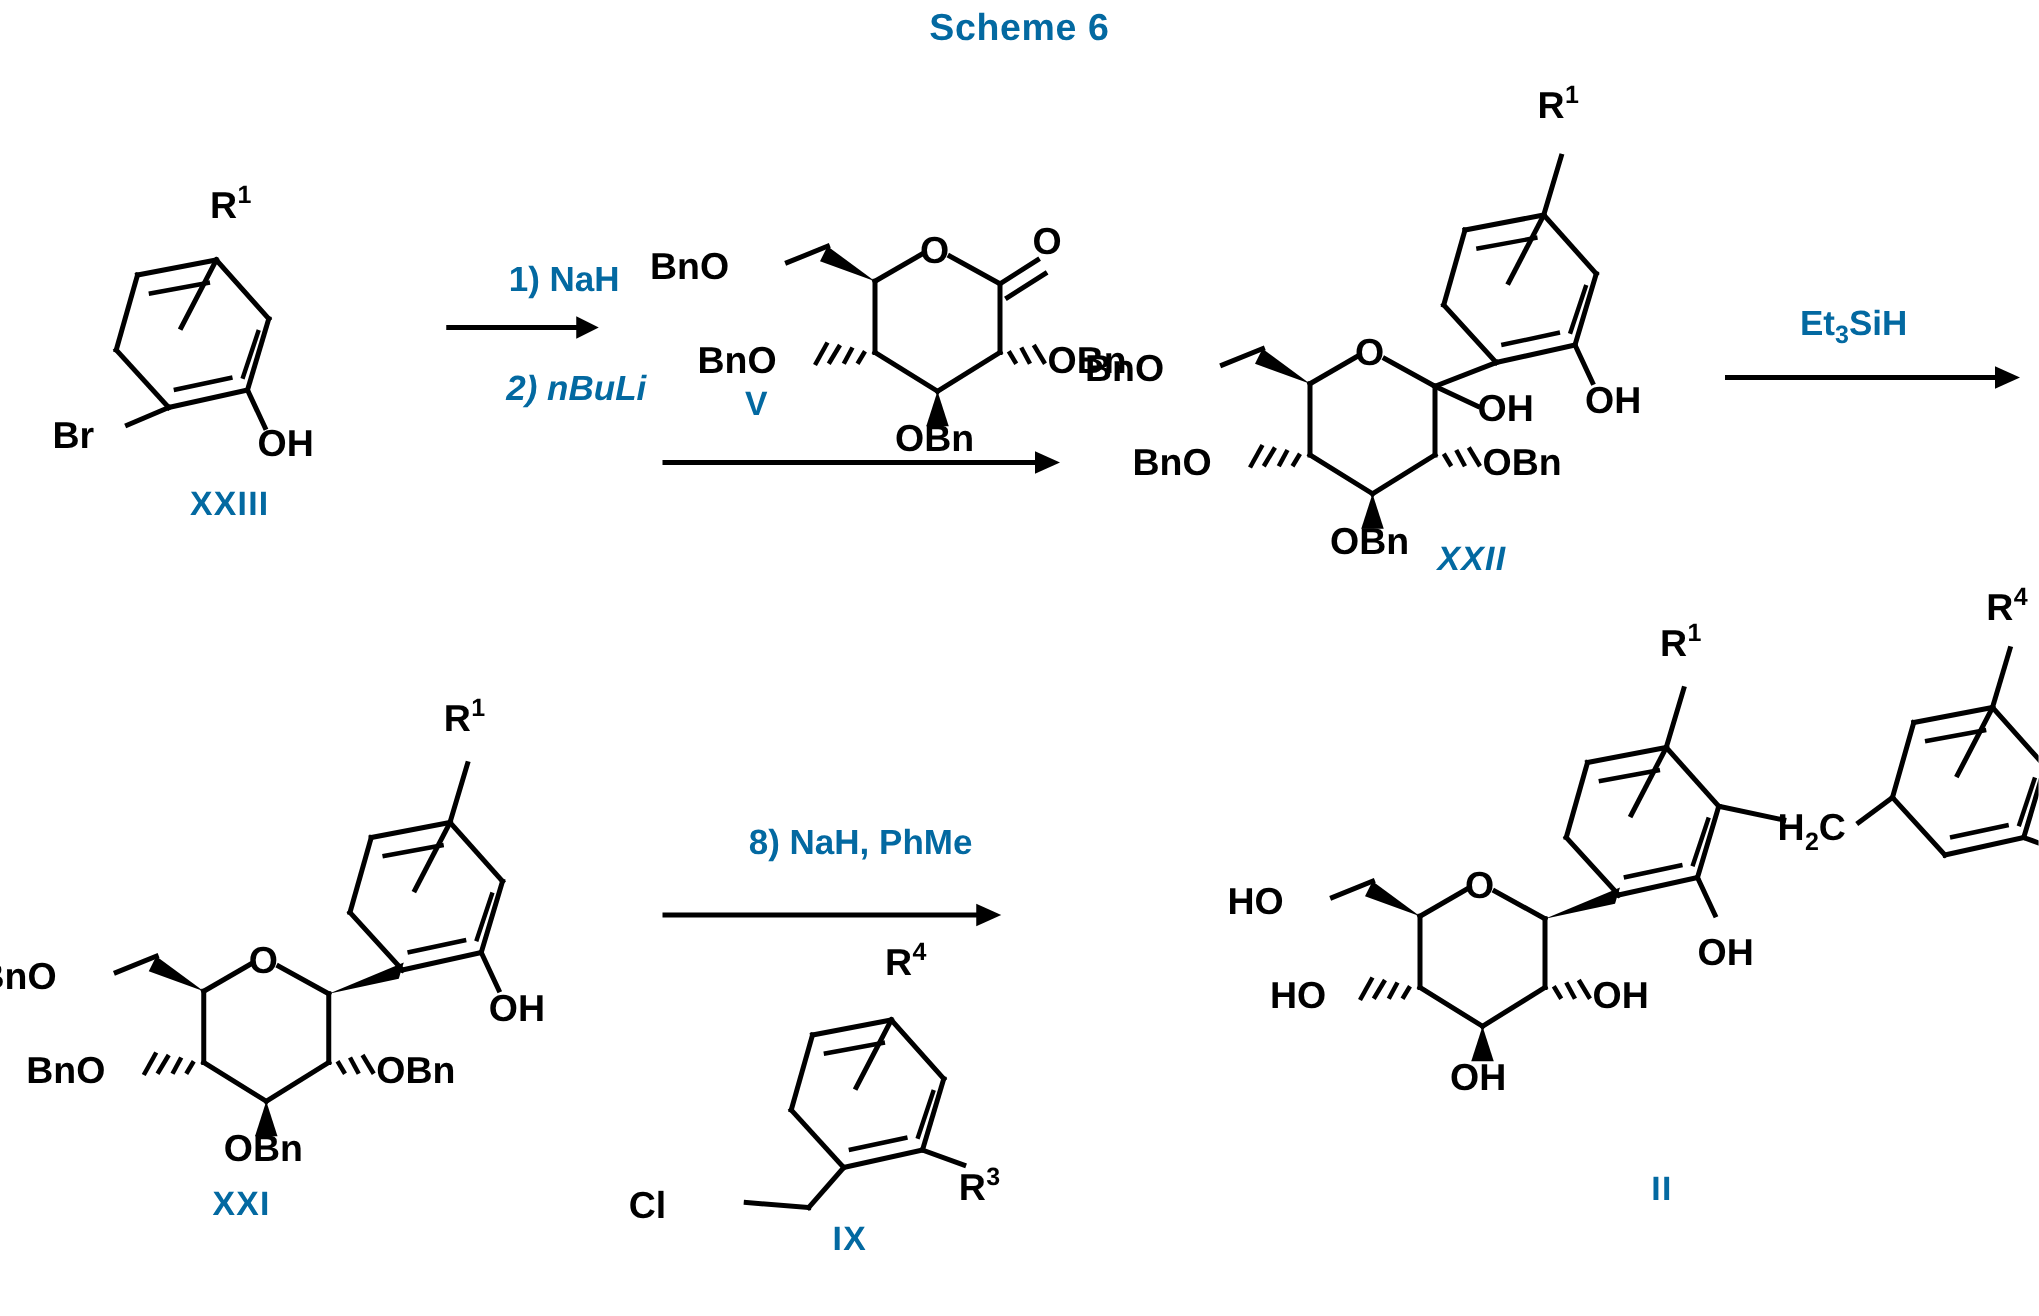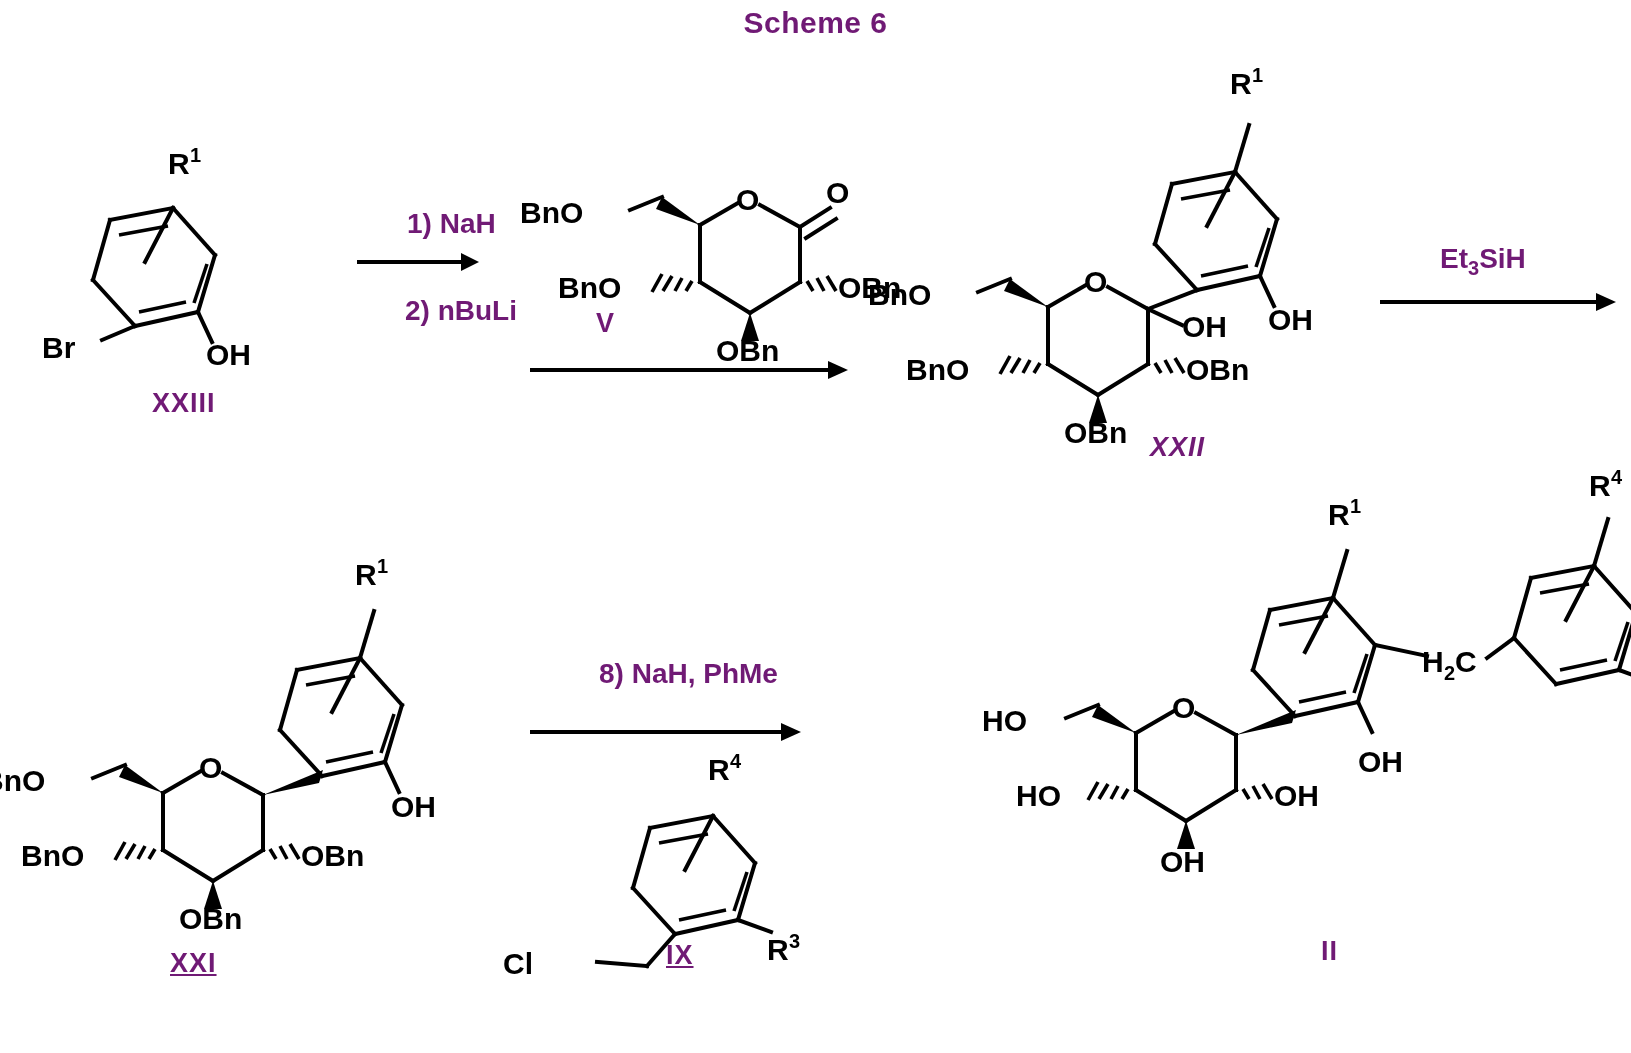--- a/index.html
+++ b/index.html
@@ -6,21 +6,21 @@
     margin: 0;
     padding: 0;
     background: #ffffff;
   }
   #scheme-page {
     position: relative;
     width: 1631px;
     height: 1053px;
     background: #ffffff;
     font-family: "Liberation Sans", sans-serif;
-    color: #701a75;
+    color: #0369a1;
     overflow: hidden;
   }
   #scheme-title {
     position: absolute;
     top: 6px;
     left: 0;
     width: 1631px;
     text-align: center;
     font-size: 30px;
     font-weight: bold;
@@ -126,21 +126,21 @@
   </div>
   <div class="cmp-label" style="left:152px; top:388px;">XXIII</div>
 
   <div class="reagent-text" style="left:360px; top:208px;">1) NaH</div>
   <div class="struct" style="left:355px; top:250px;">
     <svg width="125" height="26" viewBox="0 0 125 26">
       <path class="arrow-line" d="M 2 12 L 108 12"></path>
       <path class="arrow-head" d="M 106 3 L 124 12 L 106 21 Z"></path>
     </svg>
   </div>
-  <div class="reagent-text" style="left:358px; top:295px;">2) nBuLi</div>
+  <div class="reagent-text" style="left:358px; top:295px;font-style:italic;">2) nBuLi</div>
 
   <div class="struct" style="left:510px; top:155px;">
     <svg width="330" height="210" viewBox="0 0 330 210">
 
       <path class="bond" d="M 190 70 L 228 48"></path>
       <path class="bond" d="M 250 50 L 290 72"></path>
       <path class="bond" d="M 290 72 L 290 127"></path>
       <path class="bond" d="M 290 127 L 240 158"></path>
       <path class="bond" d="M 240 158 L 190 127"></path>
       <path class="bond" d="M 190 127 L 190 70"></path>
@@ -287,21 +287,21 @@
 
       <path class="hash" d="M 260 304 L 266 314"></path>
       <path class="hash" d="M 270 301 L 277 314"></path>
       <path class="hash" d="M 280 299 L 289 314"></path>
       <text class="atom" x="291" y="321">OBn</text>
 
       <path class="wedge" d="M 203 336 L 194 364 L 212 364 Z"></path>
       <text class="atom" x="169" y="384">OBn</text>
     </svg>
   </div>
-  <div class="cmp-label" style="left:170px; top:948px;text-decoration:underline;">XXI</div>
+  <div class="cmp-label" style="left:170px; top:948px;">XXI</div>
 
   <div class="reagent-text" style="left:552px; top:658px;">8) NaH, PhMe</div>
   <div class="struct" style="left:528px; top:720px;">
     <svg width="275" height="26" viewBox="0 0 275 26">
       <path class="arrow-line" d="M 2 12 L 255 12"></path>
       <path class="arrow-head" d="M 253 3 L 273 12 L 253 21 Z"></path>
     </svg>
   </div>
 
   <div class="struct" style="left:575px; top:780px;">
@@ -323,21 +323,21 @@
 
       <path class="bond" d="M 163 140 L 196 152"></path>
       <text class="atom" x="192" y="180">R</text>
       <text class="atom-sub" x="214" y="168">3</text>
 
       <path class="bond" d="M 100 154 L 72 186"></path>
       <path class="bond" d="M 72 186 L 22 182"></path>
       <text class="atom" x="-72" y="194">Cl</text>
     </svg>
   </div>
-  <div class="cmp-label" style="left:666px; top:940px;text-decoration:underline;">IX</div>
+  <div class="cmp-label" style="left:666px; top:976px;">IX</div>
 
   <div class="struct" style="left:960px; top:480px;">
     <svg width="660" height="440" viewBox="0 0 660 440">
 
       <path class="bond" d="M 310 130 L 373 118"></path>
       <path class="bond" d="M 373 118 L 415 165"></path>
       <path class="bond" d="M 415 165 L 398 222"></path>
       <path class="bond" d="M 398 222 L 335 236"></path>
       <path class="bond" d="M 335 236 L 293 190"></path>
       <path class="bond" d="M 293 190 L 310 130"></path>

